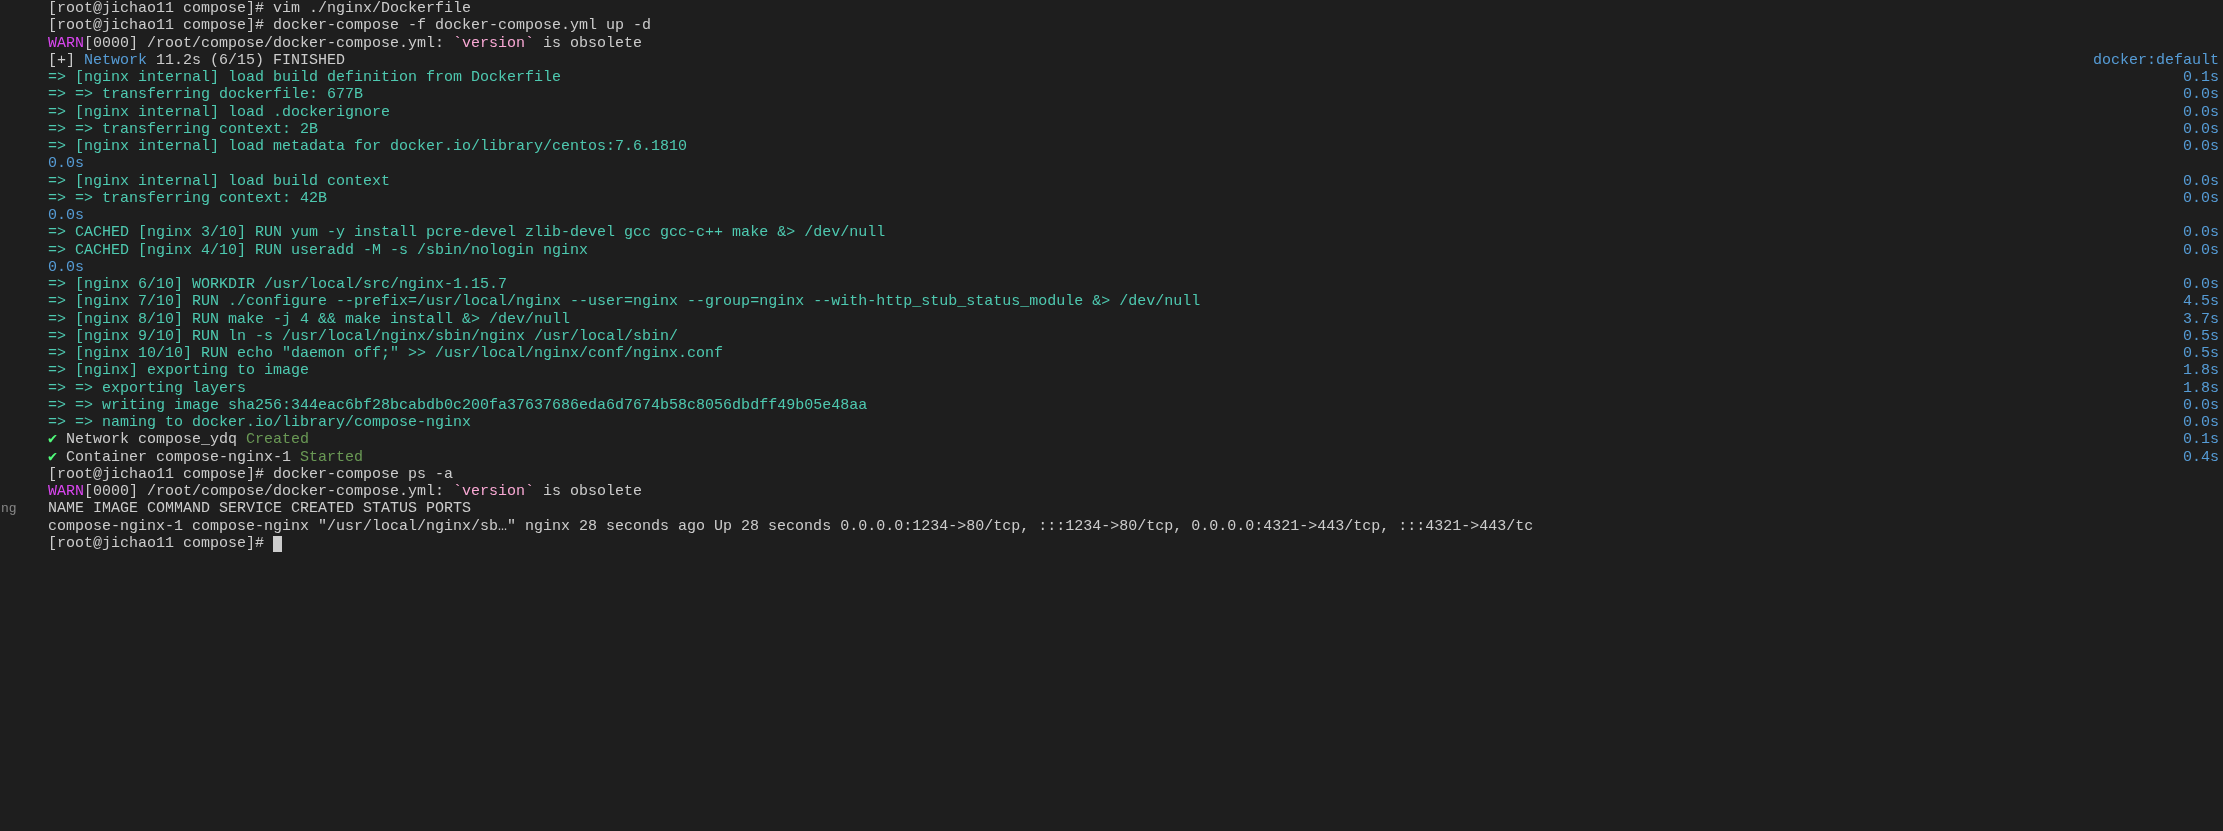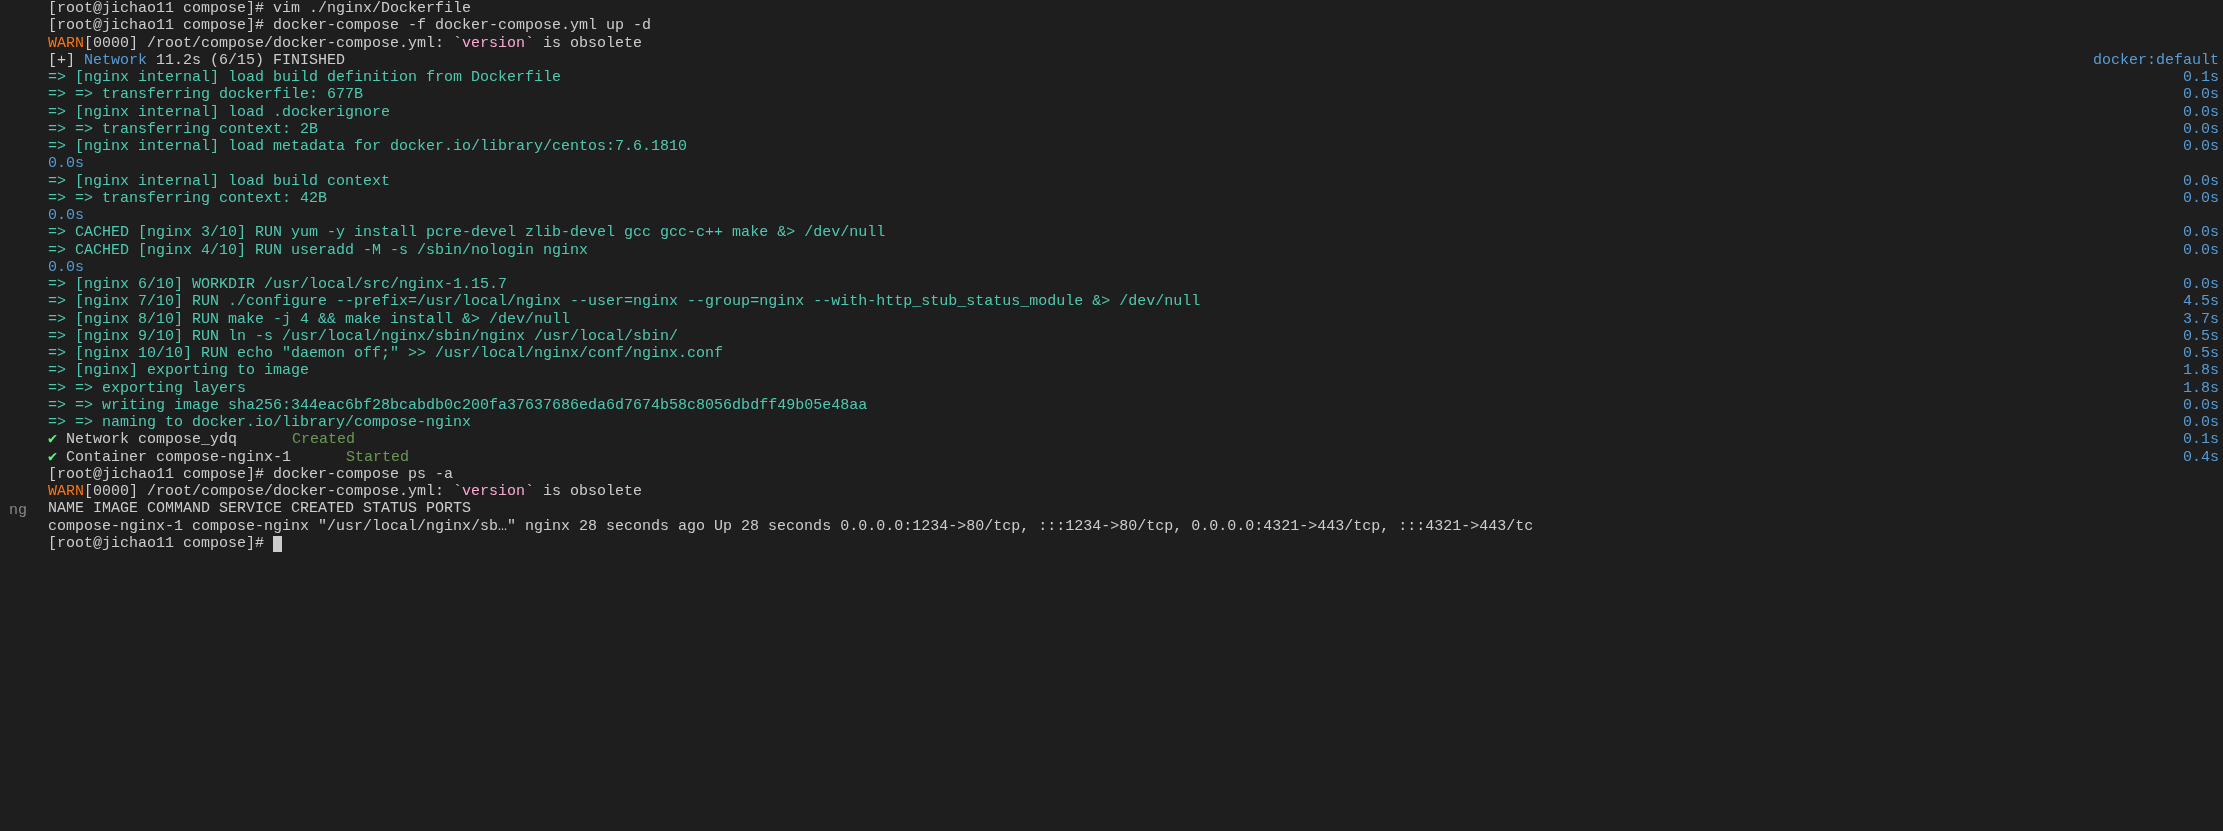--- a/index.html
+++ b/index.html
@@ -14,39 +14,39 @@
     white-space: nowrap;
   }
   .terminal {
     padding: 0 0 0 48px;
     position: relative;
   }
   .line { display: flex; justify-content: space-between; width: 100%; }
   .left { flex: 0 0 auto; }
   .right { flex: 0 0 auto; padding-right: 4px; text-align: center; }
   .white { color: #cccccc; }
-  .yellow { color: #f97316; }
+  .yellow { color: #d946ef; }
   .cyan { color: #4ec9b0; }
-  .green { color: #6a9955; margin-left: 46px; }
+  .green { color: #6a9955; }
   .bgreen { color: #50fa7b; }
   .blue { color: #569cd6; }
   .red { color: #f9a8d4; }
   .cursor {
     display: inline-block;
     width: 9px;
     height: 16px;
     background: #cccccc;
     vertical-align: text-bottom;
   }
   .sidebar-frag {
     position: absolute;
-    left: 9px;
+    left: 1px;
     top: 502px;
     color: #888888;
-    font-size: 15px;
+    font-size: 13px;
   }
 </style>
 </head>
 <body>
 
 <div class="terminal">
   <span class="sidebar-frag">ng</span>
   <div id="lines">
       <div class="line">
         <span class="left"><span class="white">[root@jichao11 compose]# </span><span class="white">vim ./nginx/Dockerfile</span></span>

